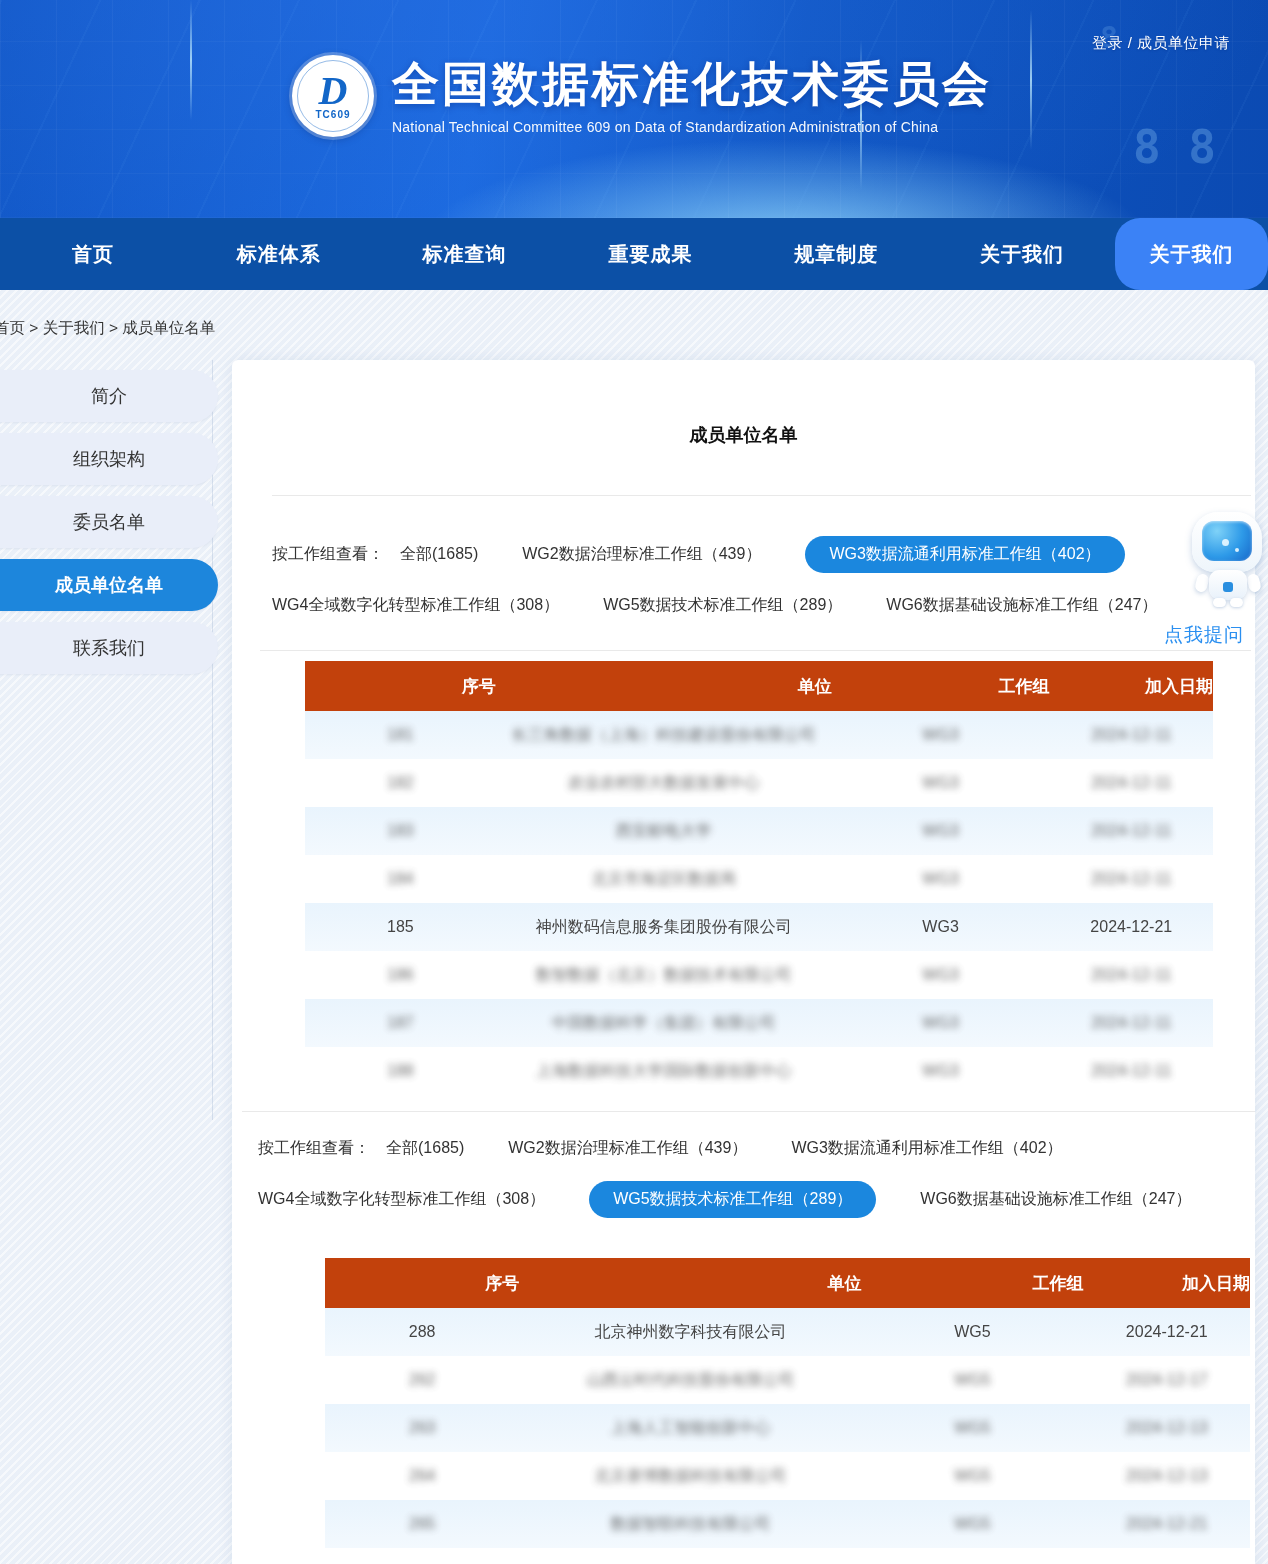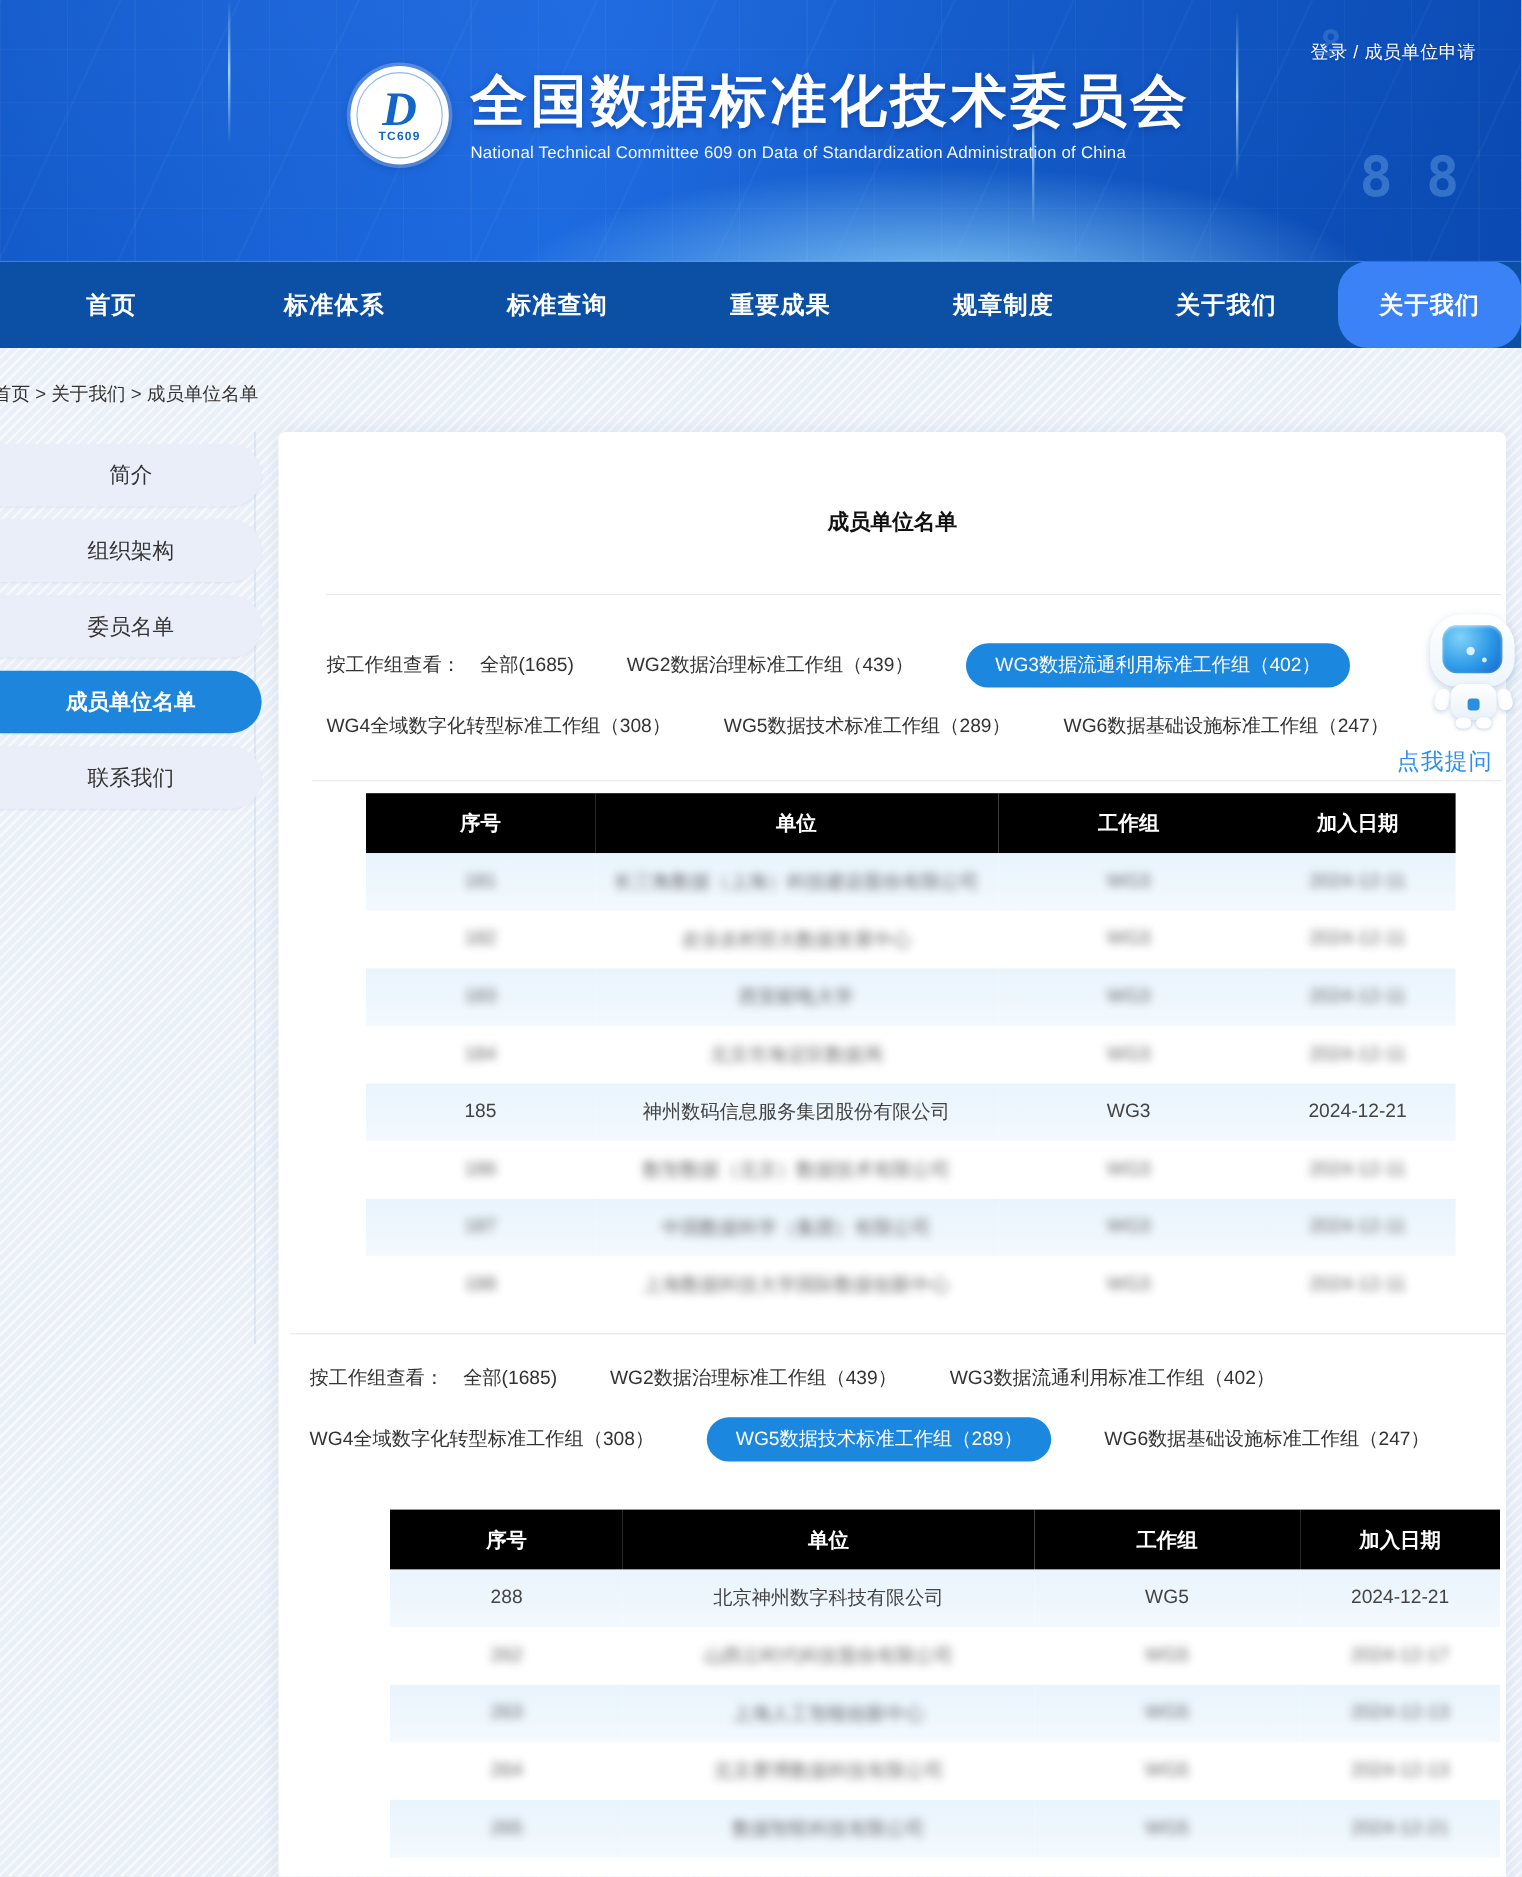--- a/index.html
+++ b/index.html
@@ -93,21 +93,21 @@
   .filter-item {
     font-size:16px; color:#333; margin-right:44px; white-space:nowrap; cursor:pointer;
     padding:8px 0; border-radius:19px;
   }
   .filter-item.pill-active { background:#1b87de; color:#fff; padding:8px 24px; }
 
   table.member { border-collapse:collapse; table-layout:fixed; }
   .tbl-1 { margin-left:73px; margin-top:10px; width:908px; }
   .tbl-2 { margin-left:93px; margin-top:40px; width:925px; }
   table.member th {
-    background:#000000; color:#fff; font-size:17px; font-weight:bold; height:50px; text-align:center;
+    background:#c2410c; color:#fff; font-size:17px; font-weight:bold; height:50px; text-align:right;
   }
   table.member td { height:48px; text-align:center; font-size:16px; color:#444; }
   tr.r-alt td { background:linear-gradient(180deg,#e9f4fd,#f3f9fe); }
   tr.r-plain td { background:#fff; }
   td.blur-cell span { display:inline-block; filter:blur(3.5px); opacity:.8; }
 
   .robot { position:absolute; left:956px; top:152px; width:80px; height:96px; cursor:pointer; }
   .robot .head {
     position:absolute; left:4px; top:0; width:70px; height:60px; background:linear-gradient(180deg,#ffffff,#eef5fb);
     border-radius:26px 26px 22px 22px; box-shadow:0 3px 7px rgba(90,130,180,.35);

